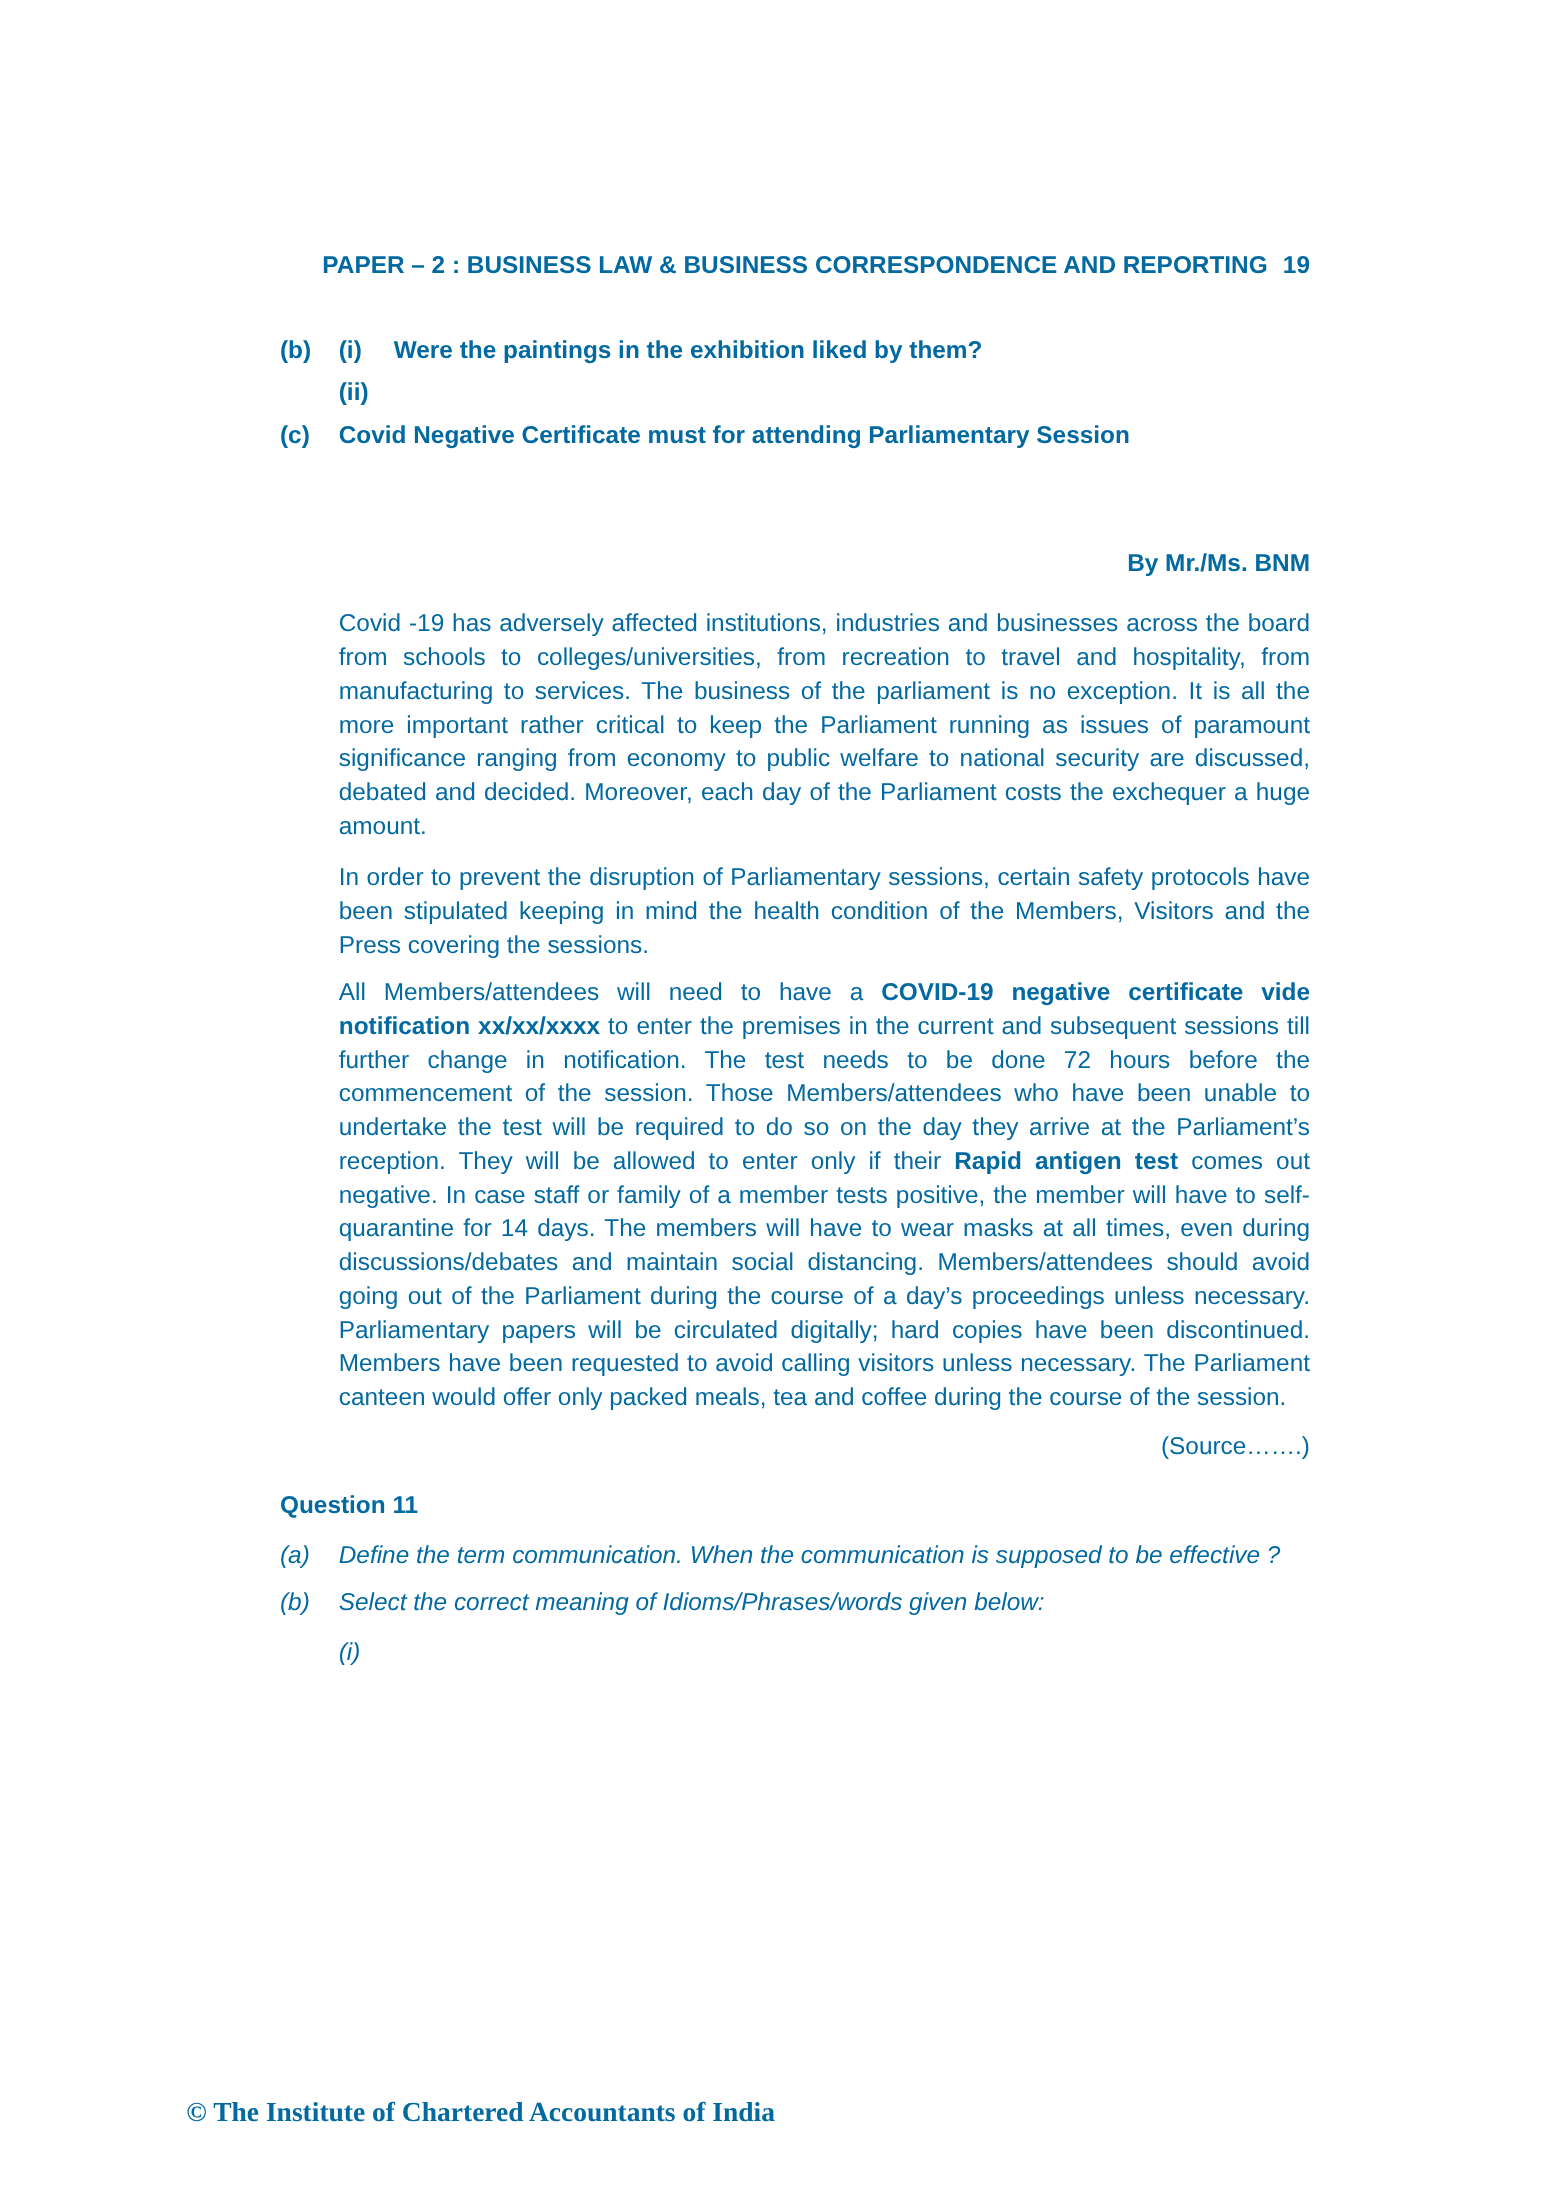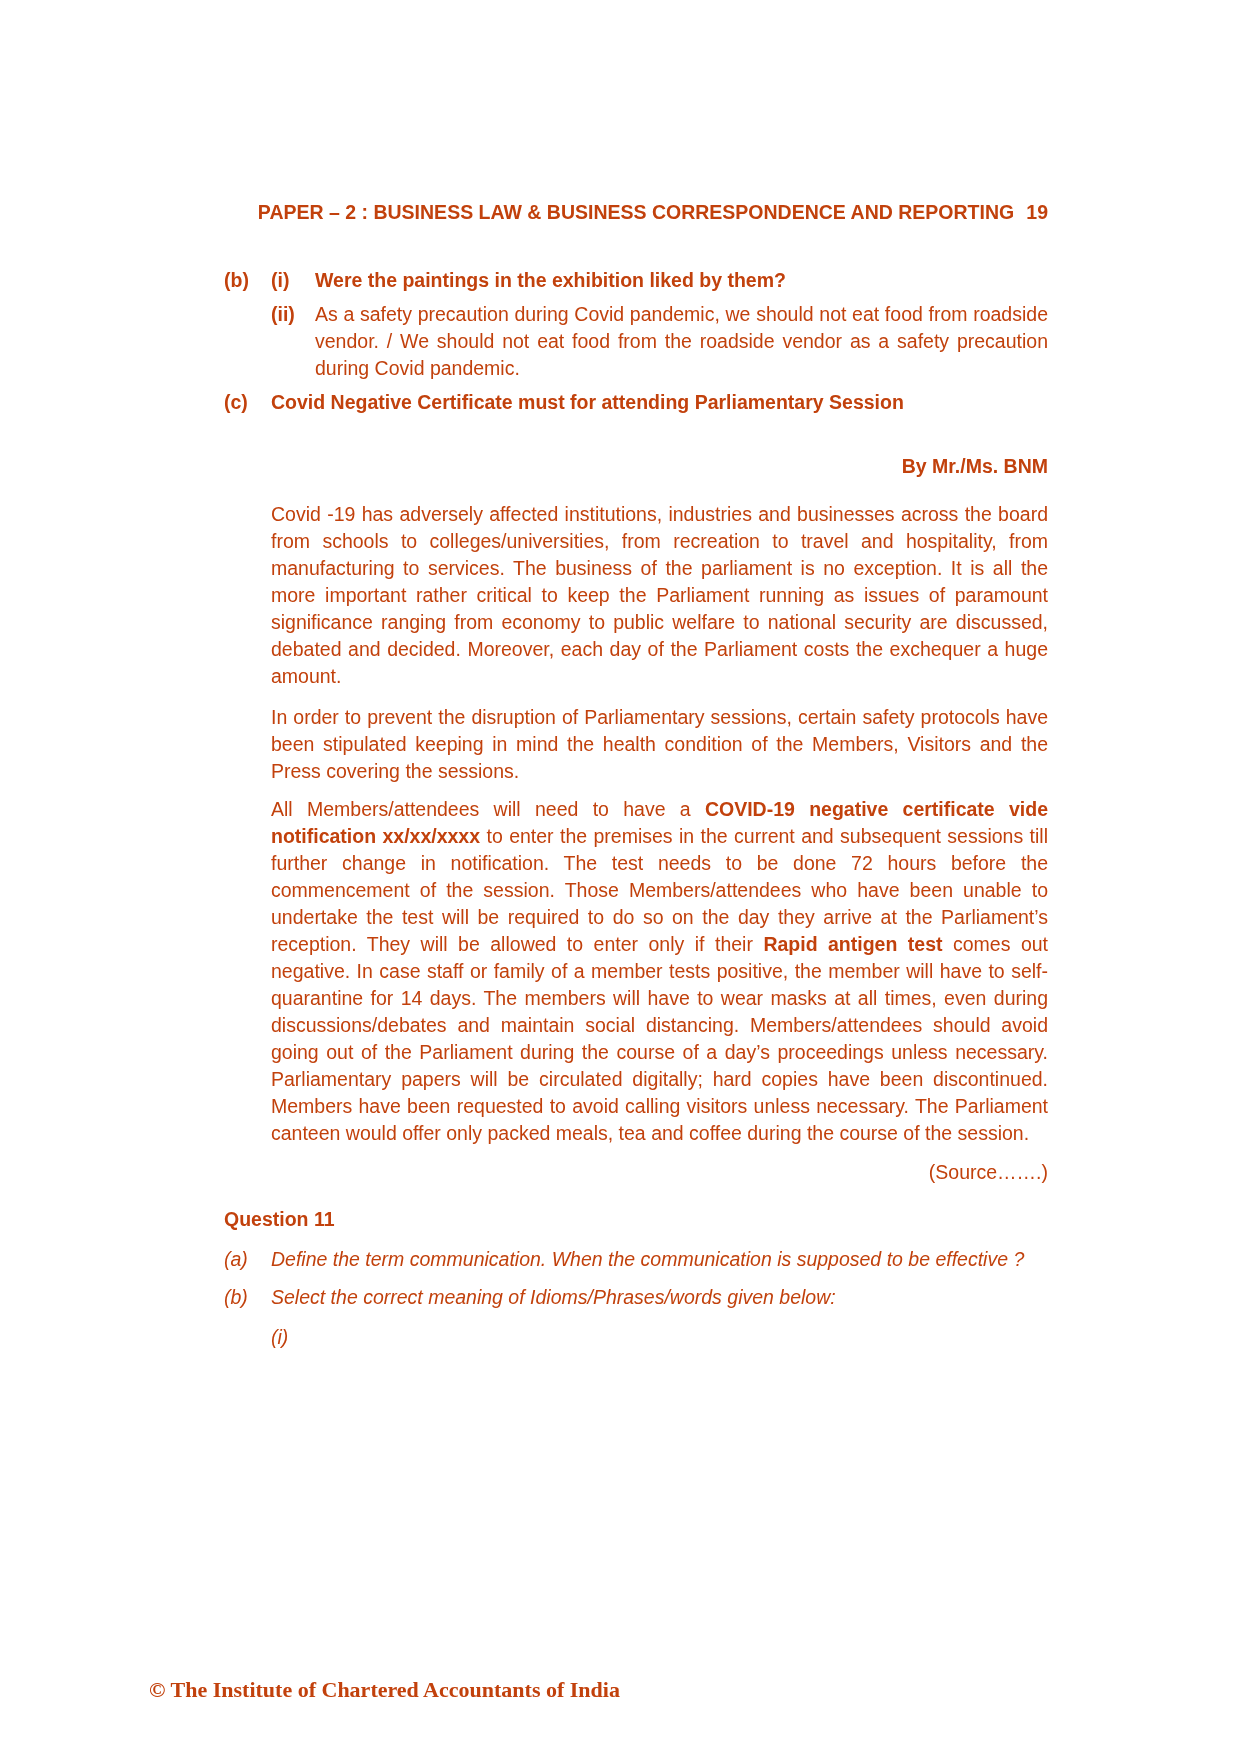--- a/index.html
+++ b/index.html
@@ -2,21 +2,21 @@
 <html><head>
 <meta charset="utf-8">
 <style>
   * { box-sizing: border-box; }
   html, body { margin: 0; padding: 0; background: #ffffff; }
   .page {
     position: relative;
     width: 1241px;
     height: 1754px;
     background: #ffffff;
-    color: #c2410c;
+    color: #0369a1;
     font-family: "Liberation Sans", sans-serif;
     font-size: 19.5px;
     line-height: 27px;
     overflow: hidden;
     padding-left: 23px;
   }
   .header {
     position: absolute;
     left: 224px;
     top: 199px;
@@ -64,30 +64,29 @@
 
     <div class="row">
       <div class="c1 bold">(b)</div>
       <div class="c2 bold">(i)</div>
       <div class="grow bold">Were the paintings in the exhibition liked by them?</div>
     </div>
 
     <div class="row" style="margin-top:7px;">
       <div class="c1"></div>
       <div class="c2 bold">(ii)</div>
-      <div class="grow just">As a safety precaution during Covid pandemic, we should not eat food from roadside vendor. / We should not eat food from the roadside vendor as a safety precaution during Covid pandemic.</div>
     </div>
 
 
     <div class="row" style="margin-top:7px;">
       <div class="c1 bold">(c)</div>
       <div class="grow bold">Covid Negative Certificate must for attending Parliamentary Session</div>
     </div>
 
-    <div class="indent right bold" style="margin-top:37px;">By Mr./Ms. BNM</div>
+    <div class="indent right bold" style="margin-top:76px;">By Mr./Ms. BNM</div>
 
     <div class="indent just" style="margin-top:21px;">Covid -19 has adversely affected institutions, industries and businesses across the board from schools to colleges/universities, from recreation to travel and hospitality, from manufacturing to services. The business of the parliament is no exception. It is all the more important rather critical to keep the Parliament running as issues of paramount significance ranging from economy to public welfare to national security are discussed, debated and decided. Moreover, each day of the Parliament costs the exchequer a huge amount.</div>
 
     <div class="indent just" style="margin-top:14px;">In order to prevent the disruption of Parliamentary sessions, certain safety protocols have been stipulated keeping in mind the health condition of the Members, Visitors and the Press covering the sessions.</div>
 
     <div class="indent just" style="margin-top:11px;"><span>All Members/attendees will need to have a </span><b>COVID-19 negative certificate vide notification xx/xx/xxxx</b><span> to enter the premises in the current and subsequent sessions till further change in notification. The test needs to be done 72 hours before the commencement of the session. Those Members/attendees who have been unable to undertake the test will be required to do so on the day they arrive at the Parliament’s reception. They will be allowed to enter only if their </span><b>Rapid antigen test</b><span> comes out negative. In case staff or family of a member tests positive, the member will have to self-quarantine for 14 days. The members will have to wear masks at all times, even during discussions/debates and maintain social distancing. Members/attendees should avoid going out of the Parliament during the course of a day’s proceedings unless necessary. Parliamentary papers will be circulated digitally; hard copies have been discontinued. Members have been requested to avoid calling visitors unless necessary. The Parliament canteen would offer only packed meals, tea and coffee during the course of the session.</span></div>
 
     <div class="indent right" style="margin-top:12px;">(Source…….)</div>
 
     <div class="bold" style="margin-top:20px;">Question 11</div>

